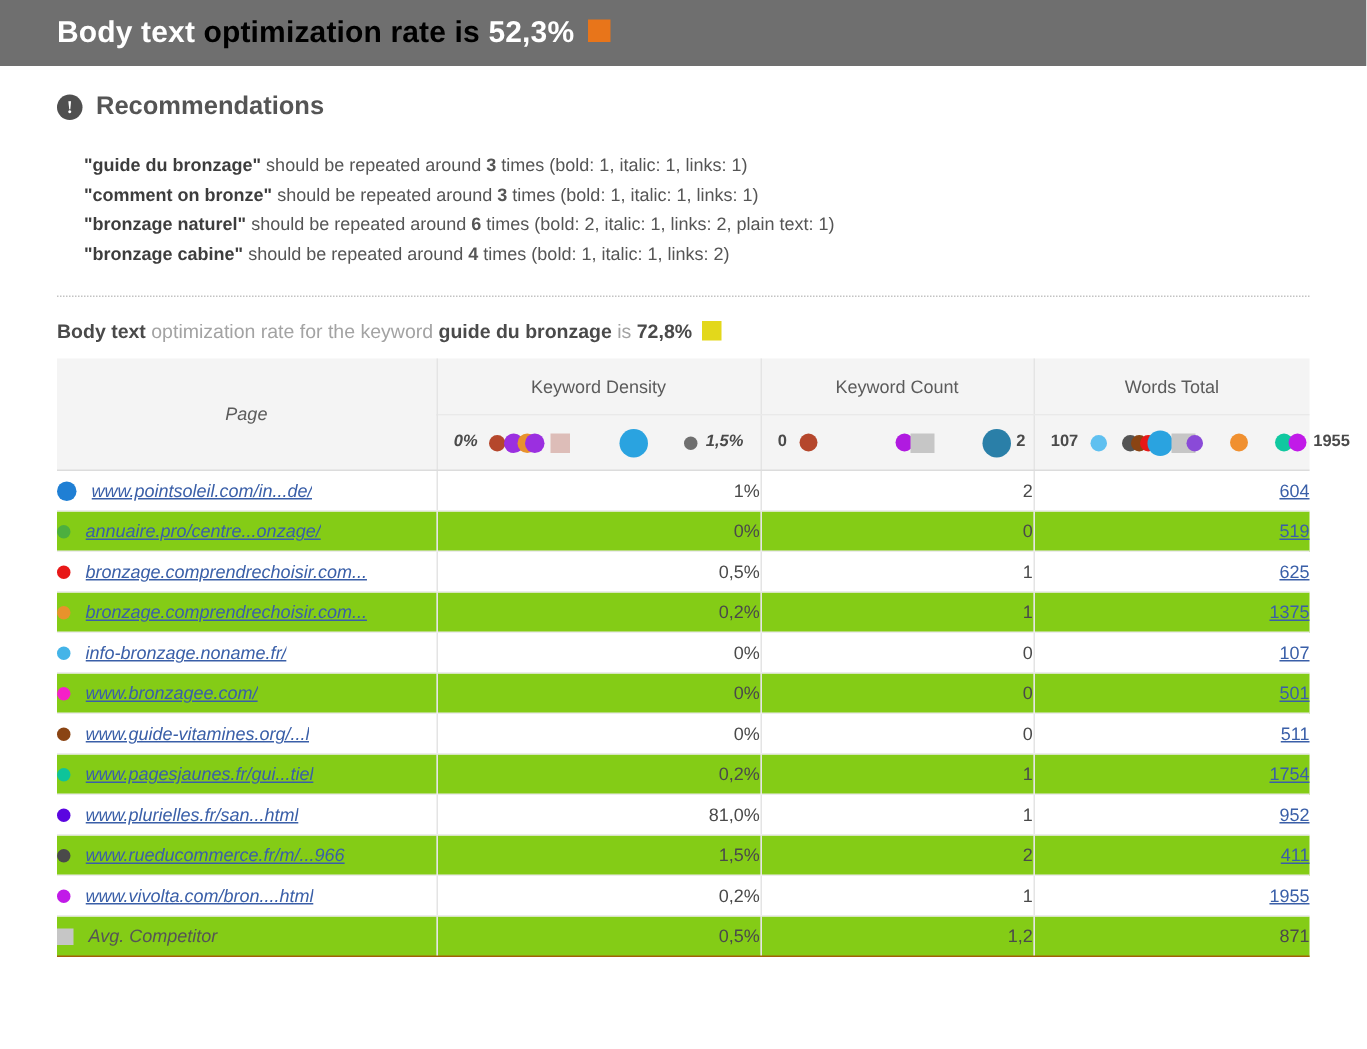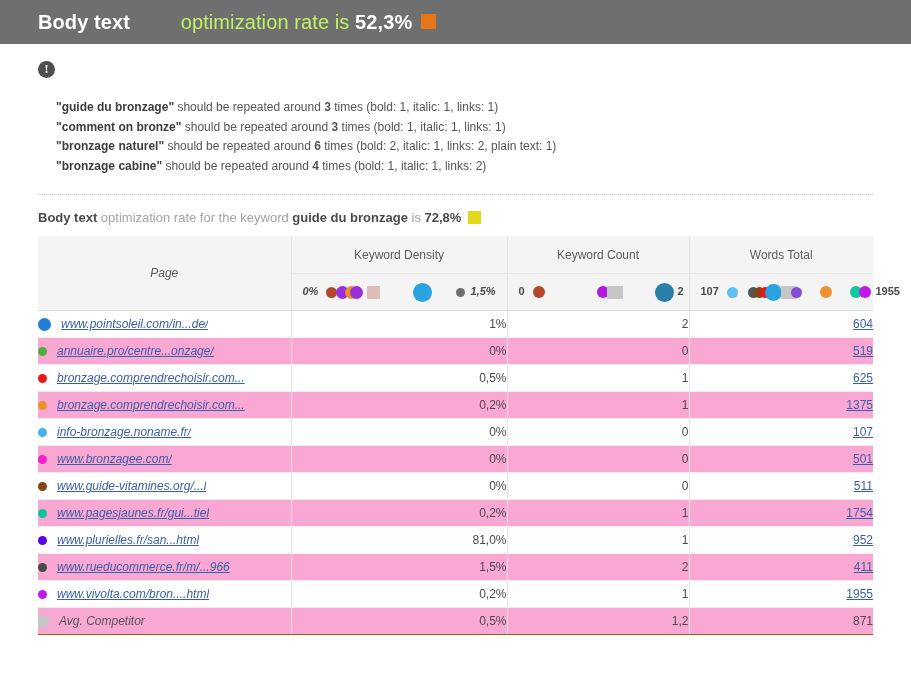--- a/index.html
+++ b/index.html
@@ -28,23 +28,22 @@
   .topbar-title {
     font-size: 20px;
     letter-spacing: 0.1px;
     white-space: nowrap;
   }
   .topbar-title .strong {
     color: #ffffff;
     font-weight: bold;
   }
   .topbar-title .muted {
-    color: #bef264;
-    font-weight: normal;
-    margin-left: 45px;
+    color: #000000;
+    font-weight: bold;
   }
   .swatch {
     display: inline-block;
     vertical-align: middle;
     width: 15px;
     height: 15px;
     margin-left: 9px;
     position: relative;
     top: -2px;
   }
@@ -162,21 +161,21 @@
   .scale .dot {
     position: absolute;
     border-radius: 50%;
   }
   .scale .sq {
     position: absolute;
   }
 
   tbody tr { height: 27px; }
   tbody tr.odd  td { background: #ffffff; }
-  tbody tr.even td { background: #f9a8d4; }
+  tbody tr.even td { background: #84cc16; }
   tbody td { border-bottom: 1px solid #ececec; }
   tbody tr:last-child td { border-bottom: 1px solid #a16207; }
 
   td.page {
     padding-left: 13px;
     padding-right: 6px;
   }
   .page-inner {
     display: flex;
     align-items: center;
@@ -216,20 +215,21 @@
 
 <div class="topbar">
   <div class="topbar-title">
     <span class="strong">Body text</span><span class="muted"> optimization rate is </span><span class="strong">52,3%</span><span class="swatch swatch-orange"></span>
   </div>
 </div>
 
 <div class="rec-section">
   <div class="rec-head">
     <div class="excl-icon">!</div>
+    <div class="rec-title">Recommendations</div>
   </div>
 
 
   <div class="rec-list">
     <div><span class="kw">"</span><span class="kw">guide du bronzage</span><span class="kw">"</span><span> should be repeated around </span><b>3</b><span> times (bold: 1, italic: 1, links: 1)</span></div>
     <div><span class="kw">"</span><span class="kw">comment on bronze</span><span class="kw">"</span><span> should be repeated around </span><b>3</b><span> times (bold: 1, italic: 1, links: 1)</span></div>
     <div><span class="kw">"</span><span class="kw">bronzage naturel</span><span class="kw">"</span><span> should be repeated around </span><b>6</b><span> times (bold: 2, italic: 1, links: 2, plain text: 1)</span></div>
     <div><span class="kw">"</span><span class="kw">bronzage cabine</span><span class="kw">"</span><span> should be repeated around </span><b>4</b><span> times (bold: 1, italic: 1, links: 2)</span></div>
   </div>
 </div>

